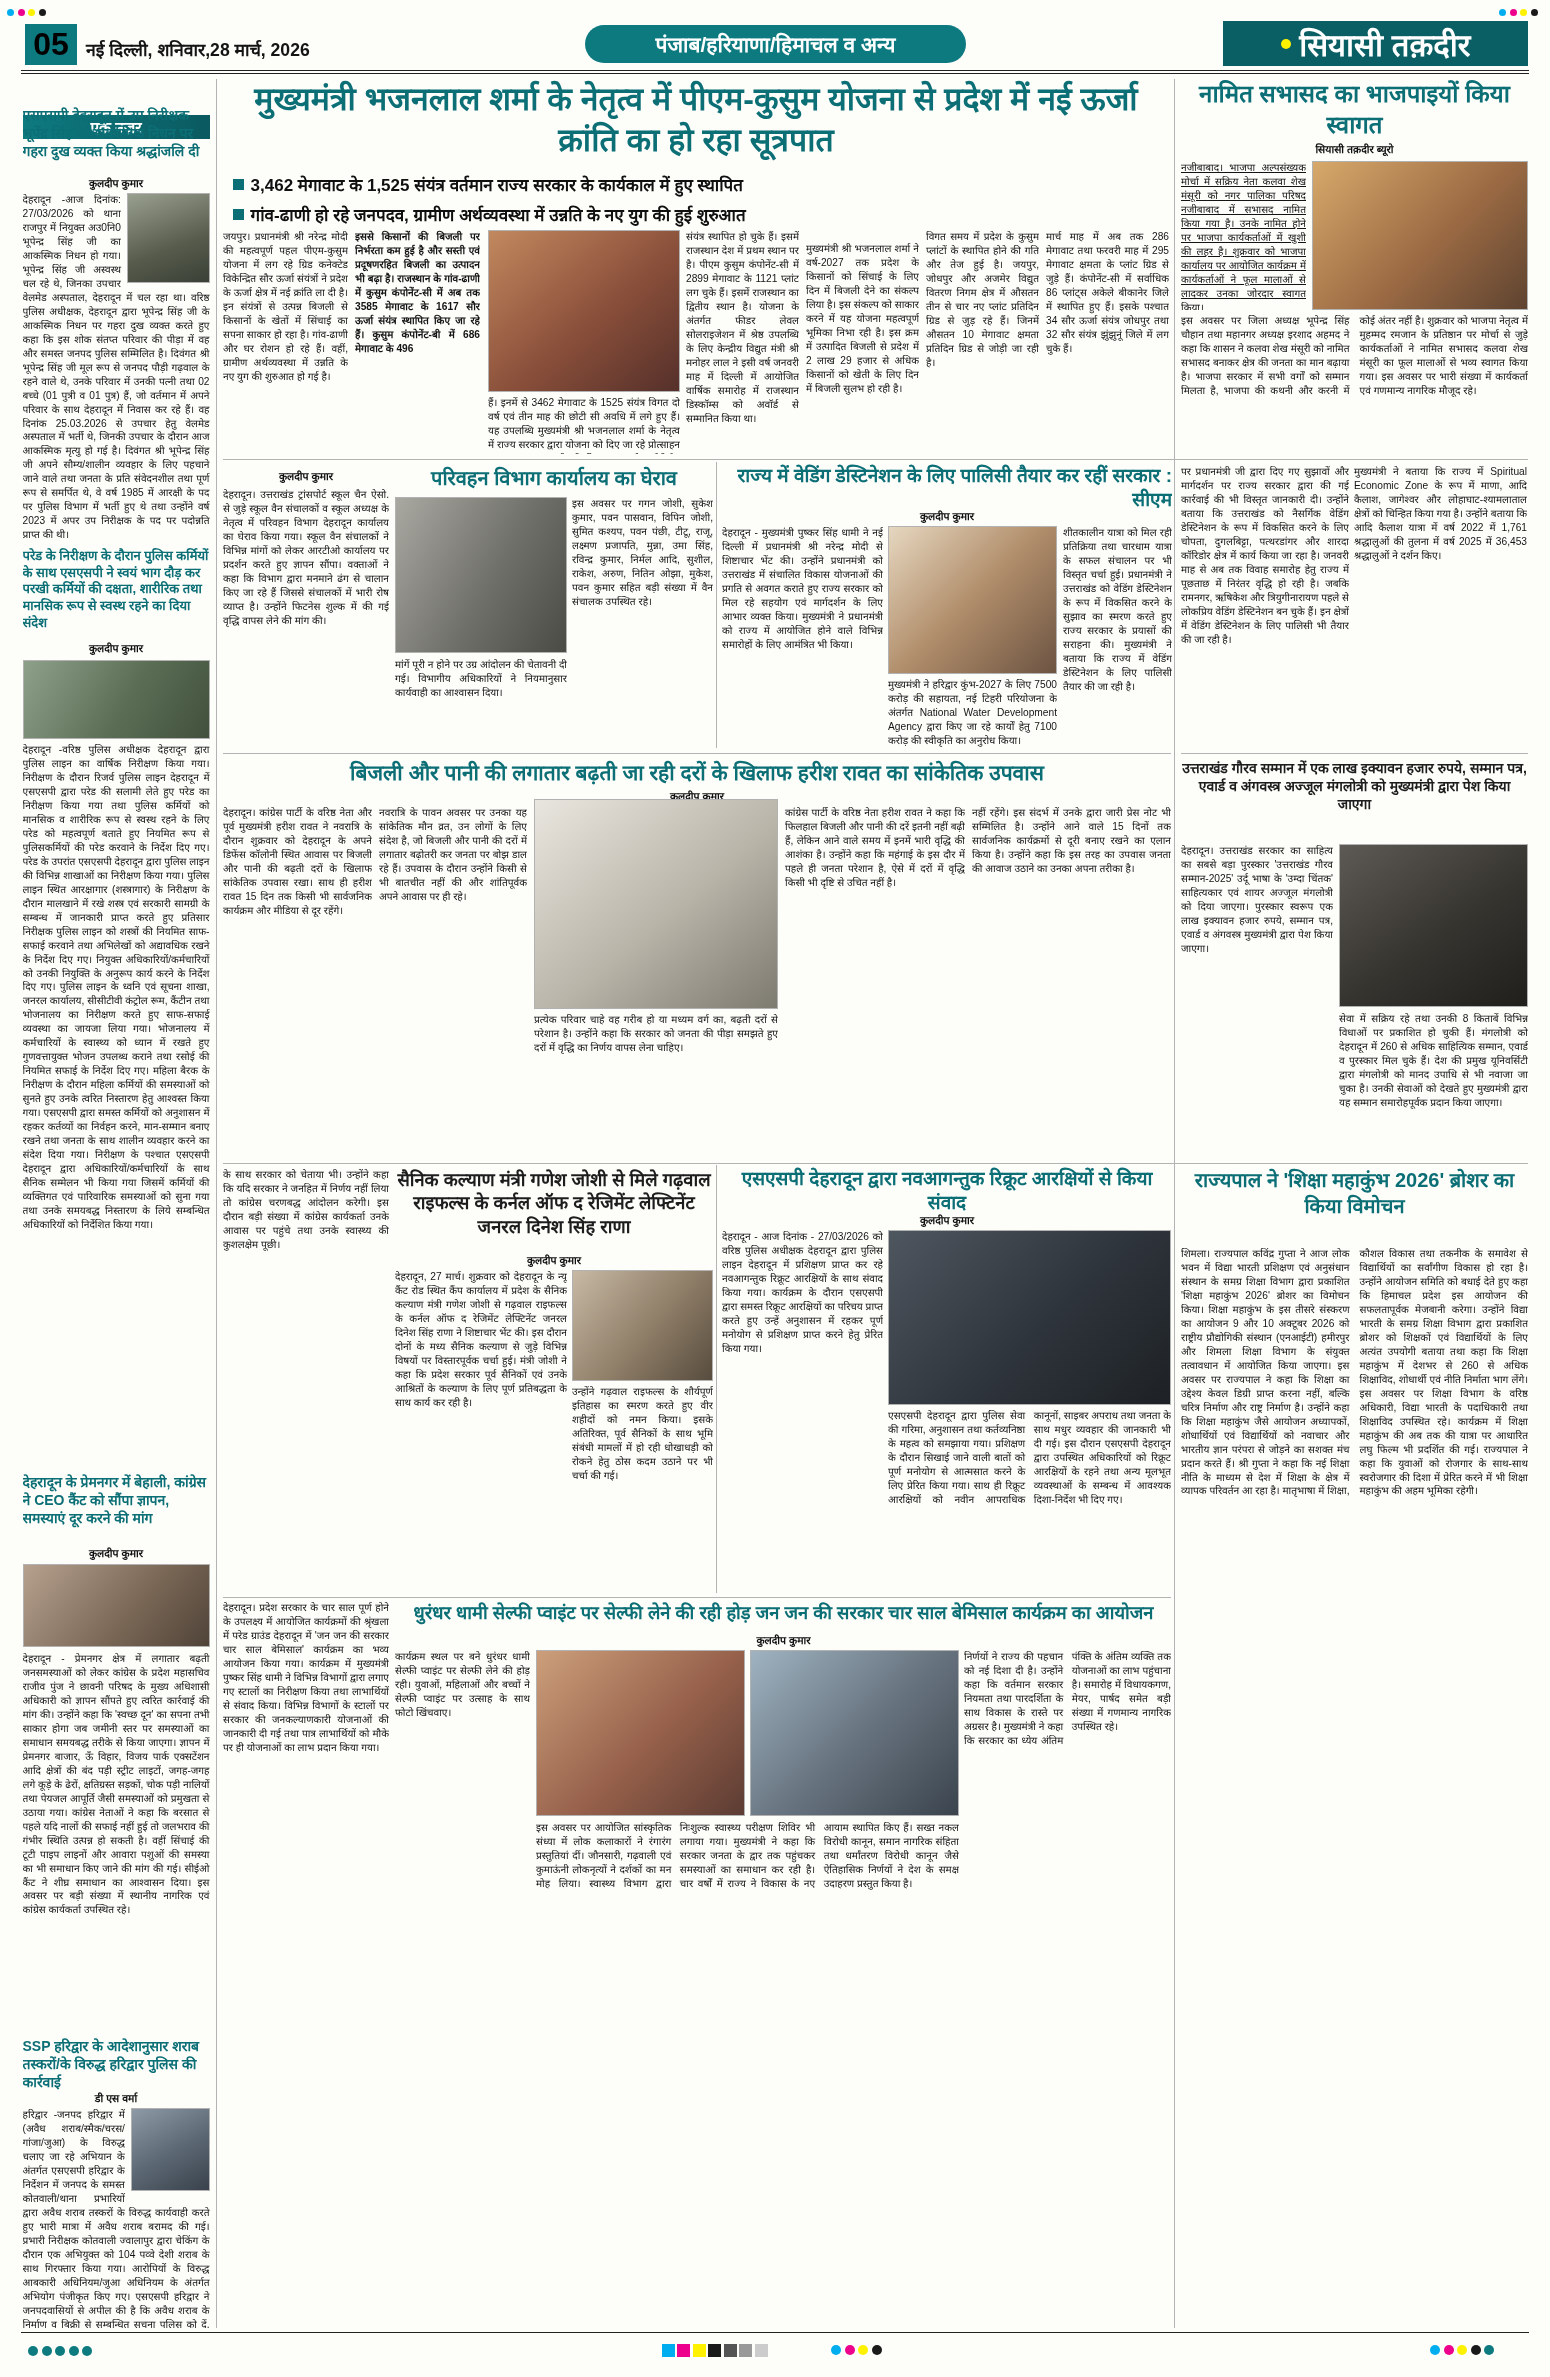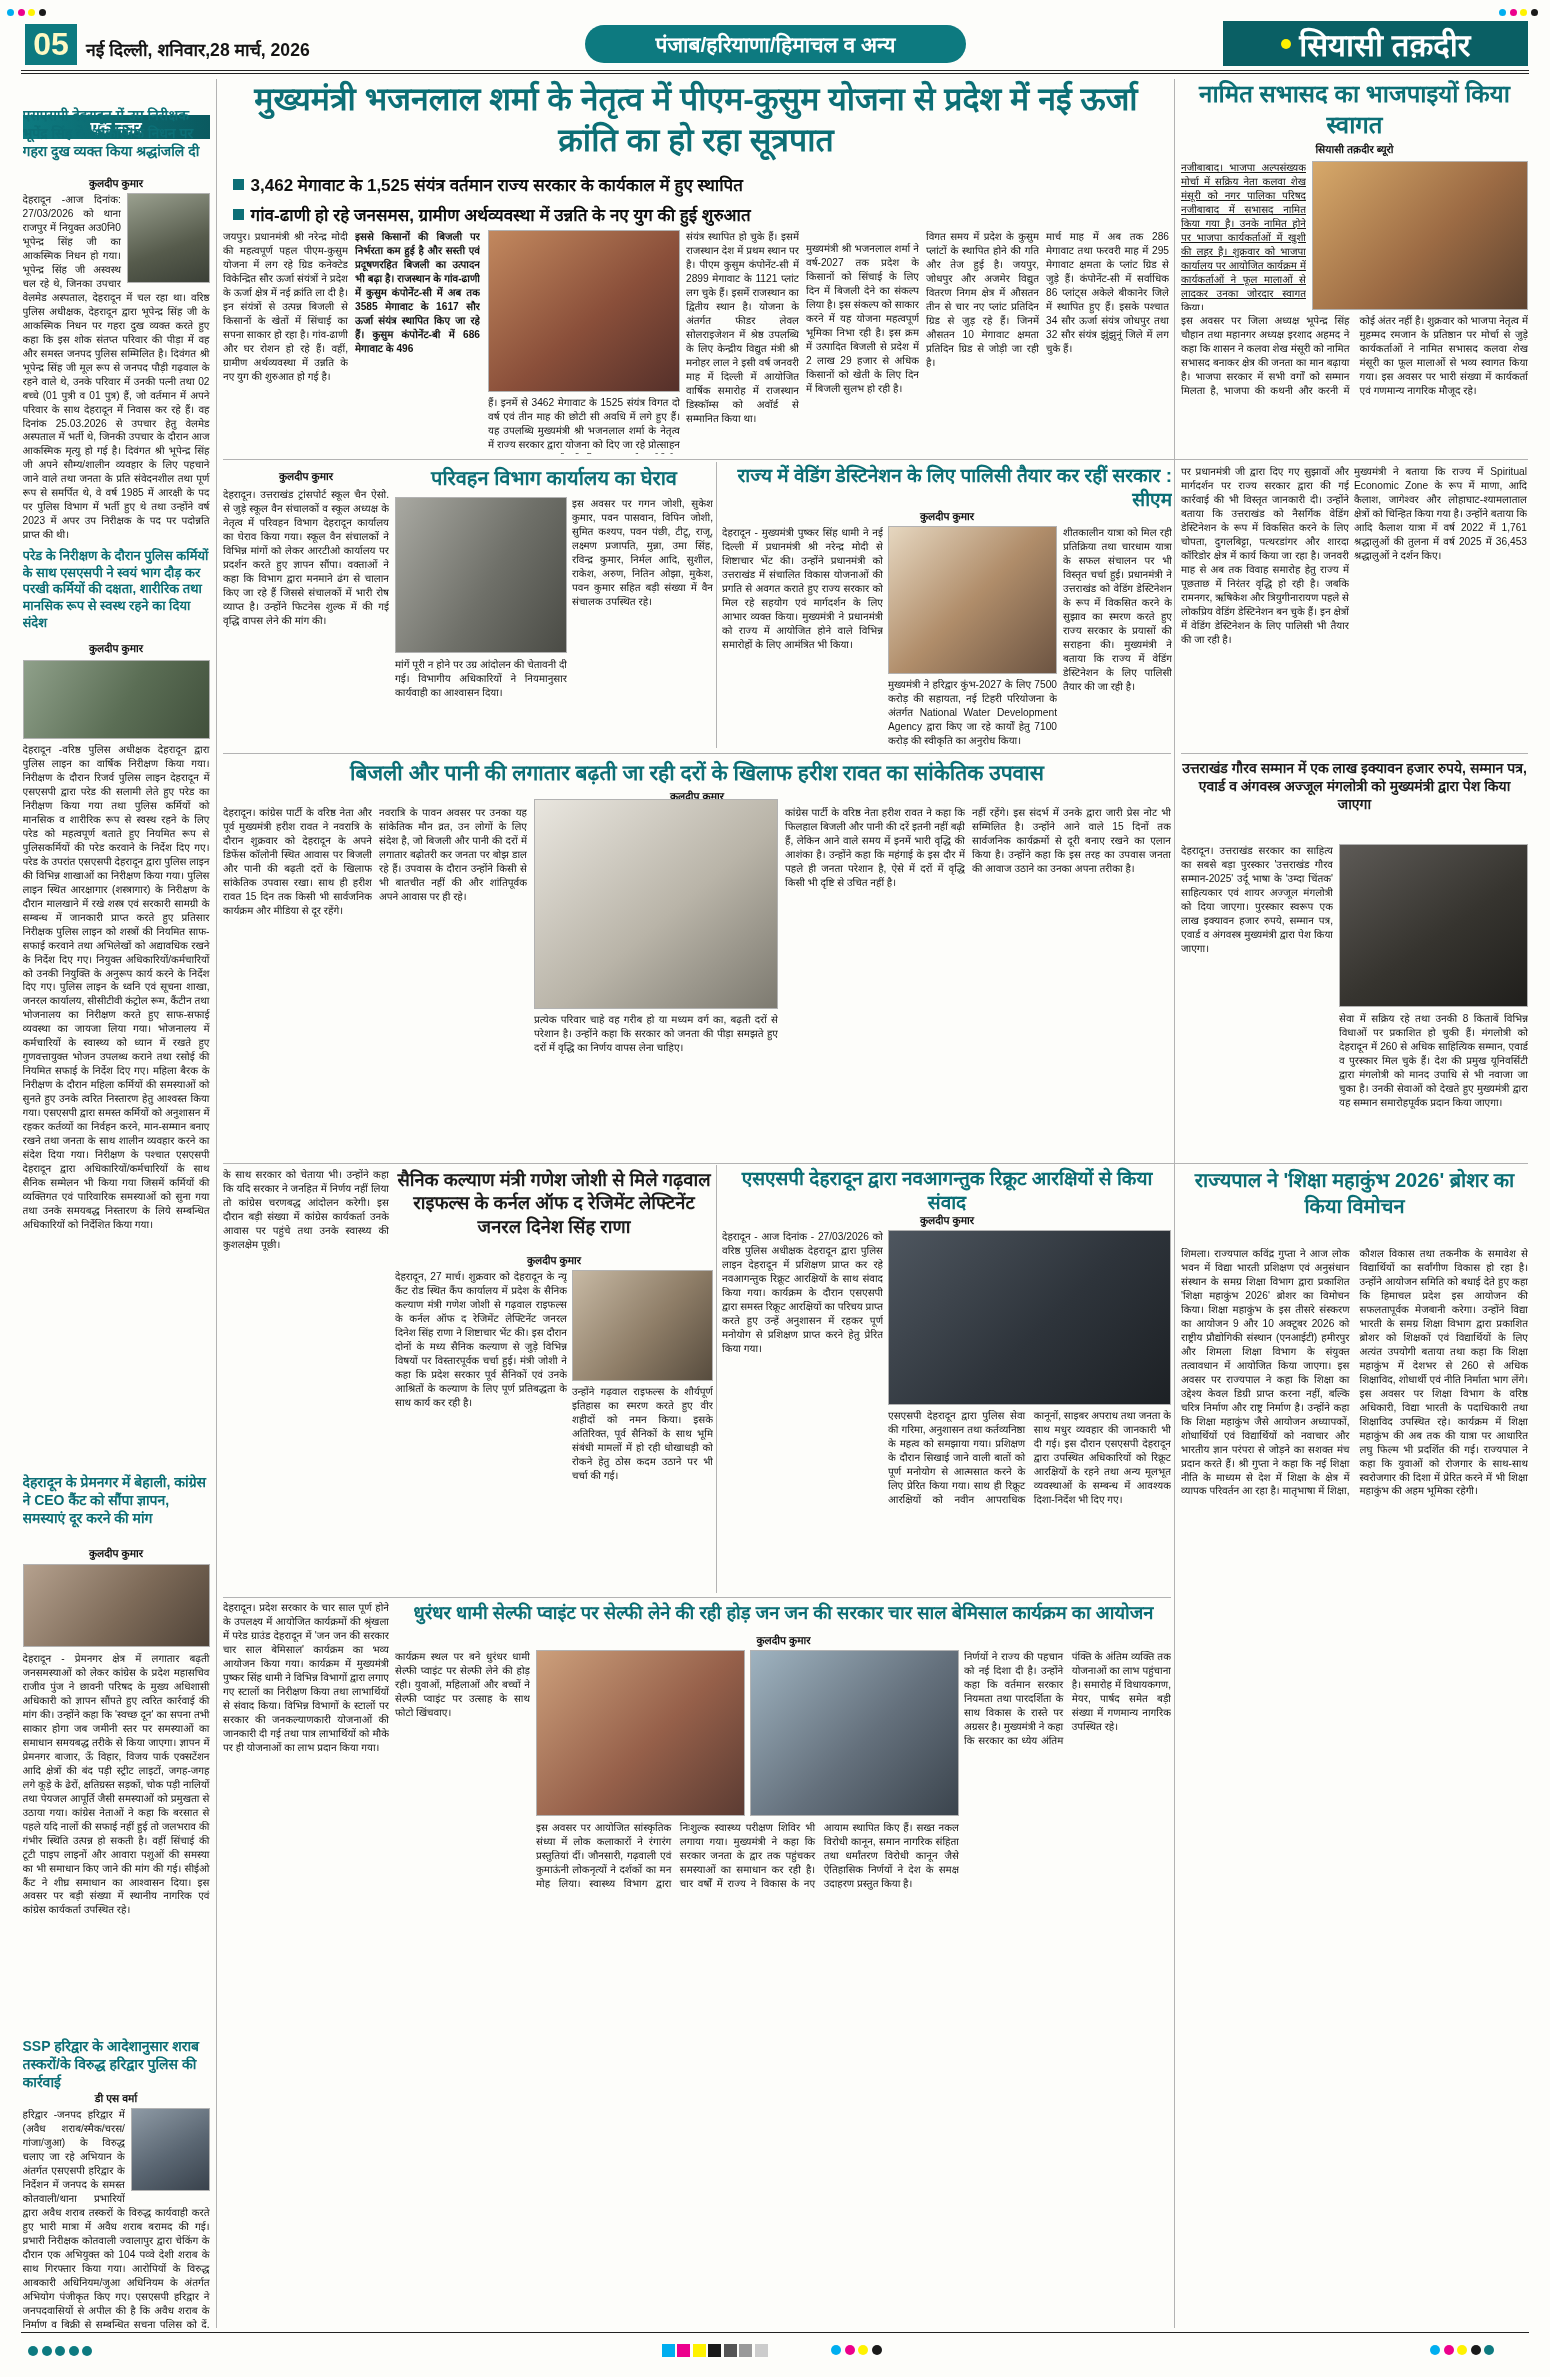--- a/index.html
+++ b/index.html
@@ -11,21 +11,21 @@
   .hl.black{color:#1d1d1d;}
   .byline{font-weight:700;text-align:center;font-size:10.6px;overflow:hidden;color:#101010;}
   .photo{border:0.7px solid #b2b2b2;box-sizing:border-box;}
   .vr{width:0.7px;background:#b3b3b3;}
   .hrule{height:0.7px;background:#b3b3b3;}
   .tealbar{background:linear-gradient(90deg,#0d7a80,#0a5a60);color:#fff;font-weight:700;
            display:flex;align-items:center;justify-content:center;}
   .pill{background:#0d7a80;color:#fff;font-weight:700;border-radius:21px;
         display:flex;align-items:center;justify-content:center;}
   .mast{background:#0a5f64;color:#fff;font-weight:700;display:flex;align-items:center;justify-content:center;}
-  .pnum{background:#0d7a80;color:#fef9c3;font-weight:700;display:flex;align-items:center;justify-content:center;}
+  .pnum{background:#0d7a80;color:#000000;font-weight:700;display:flex;align-items:center;justify-content:center;}
   .dot{border-radius:50%;display:inline-block;margin-right:3.5px;}
   .sw{display:inline-block;margin-right:2.8px;}
   .c-c{background:#00aeef}.c-m{background:#ec008c}.c-y{background:#fff200}.c-k{background:#1a1a1a}
   .c-g1{background:#555}.c-g2{background:#999}.c-g3{background:#ccc}.c-t{background:#0d7a80}
   .bullet-row{display:flex;align-items:center;gap:7px;font-weight:700;font-size:17px;color:#101010;}
   .bullet-sq{width:10.6px;height:10.6px;background:#0c6f76;flex:0 0 auto;}
   .floatimg{float:right;margin:0 0 4.2px 5.6px;}
 </style>
 </head>
 <body>
@@ -80,21 +80,21 @@
     <span>हरिद्वार -जनपद हरिद्वार में (अवैध शराब/स्मैक/चरस/गांजा/जुआ) के विरुद्ध चलाए जा रहे अभियान के अंतर्गत एसएसपी हरिद्वार के निर्देशन में जनपद के समस्त कोतवाली/थाना प्रभारियों द्वारा अवैध शराब तस्करों के विरुद्ध कार्यवाही करते हुए भारी मात्रा में अवैध शराब बरामद की गई। प्रभारी निरीक्षक कोतवाली ज्वालापुर द्वारा चेकिंग के दौरान एक अभियुक्त को 104 पव्वे देशी शराब के साथ गिरफ्तार किया गया। आरोपियों के विरुद्ध आबकारी अधिनियम/जुआ अधिनियम के अंतर्गत अभियोग पंजीकृत किए गए। एसएसपी हरिद्वार ने जनपदवासियों से अपील की है कि अवैध शराब के निर्माण व बिक्री से सम्बन्धित सूचना पुलिस को दें, सूचना देने वाले का नाम गोपनीय रखा जाएगा।</span>
   </div>
 
   <div class="b hl" style="left:223px;top:79px;width:946px;height:86px;font-size:32px;text-align:center;">मुख्यमंत्री भजनलाल शर्मा के नेतृत्व में पीएम-कुसुम योजना से प्रदेश में नई ऊर्जा क्रांति का हो रहा सूत्रपात</div>
   <div class="b bullet-row" style="left:233px;top:173px;width:930px;">
     <span class="bullet-sq"></span>
     <span>3,462 मेगावाट के 1,525 संयंत्र वर्तमान राज्य सरकार के कार्यकाल में हुए स्थापित</span>
   </div>
   <div class="b bullet-row" style="left:233px;top:203px;width:930px;">
     <span class="bullet-sq"></span>
-    <span>गांव-ढाणी हो रहे जनसमस, ग्रामीण अर्थव्यवस्था में उन्नति के नए युग की हुई शुरुआत</span>
+    <span>गांव-ढाणी हो रहे जनपदव, ग्रामीण अर्थव्यवस्था में उन्नति के नए युग की हुई शुरुआत</span>
   </div>
   <div class="b j" style="left:223px;top:230px;width:125px;height:224px;">जयपुर। प्रधानमंत्री श्री नरेन्द्र मोदी की महत्वपूर्ण पहल पीएम-कुसुम योजना में लग रहे ग्रिड कनेक्टेड विकेन्द्रित सौर ऊर्जा संयंत्रों ने प्रदेश के ऊर्जा क्षेत्र में नई क्रांति ला दी है। इन संयंत्रों से उत्पन्न बिजली से किसानों के खेतों में सिंचाई का सपना साकार हो रहा है। गांव-ढाणी और घर रोशन हो रहे हैं। वहीं, ग्रामीण अर्थव्यवस्था में उन्नति के नए युग की शुरुआत हो गई है।</div>
   <div class="b j" style="left:355px;top:230px;width:125px;height:224px;font-weight:bold;">इससे किसानों की बिजली पर निर्भरता कम हुई है और सस्ती एवं प्रदूषणरहित बिजली का उत्पादन भी बढ़ा है। राजस्थान के गांव-ढाणी में कुसुम कंपोनेंट-सी में अब तक 3585 मेगावाट के 1617 सौर ऊर्जा संयंत्र स्थापित किए जा रहे हैं। कुसुम कंपोनेंट-बी में 686 मेगावाट के 496</div>
   <div class="b photo" style="left:488px;top:230px;width:192px;height:162px;background:linear-gradient(140deg,#c2885e,#8a4f3a 55%,#55302a);"></div>
   <div class="b j" style="left:488px;top:396px;width:192px;height:58px;">हैं। इनमें से 3462 मेगावाट के 1525 संयंत्र विगत दो वर्ष एवं तीन माह की छोटी सी अवधि में लगे हुए हैं। यह उपलब्धि मुख्यमंत्री श्री भजनलाल शर्मा के नेतृत्व में राज्य सरकार द्वारा योजना को दिए जा रहे प्रोत्साहन तथा व्यापक जनभागीदारी की सफलता को दर्शाती है।</div>
   <div class="b j" style="left:686px;top:230px;width:113px;height:224px;">संयंत्र स्थापित हो चुके हैं। इसमें राजस्थान देश में प्रथम स्थान पर है। पीएम कुसुम कंपोनेंट-सी में 2899 मेगावाट के 1121 प्लांट लग चुके हैं। इसमें राजस्थान का द्वितीय स्थान है। योजना के अंतर्गत फीडर लेवल सोलराइजेशन में श्रेष्ठ उपलब्धि के लिए केन्द्रीय विद्युत मंत्री श्री मनोहर लाल ने इसी वर्ष जनवरी माह में दिल्ली में आयोजित वार्षिक समारोह में राजस्थान डिस्कॉम्स को अवॉर्ड से सम्मानित किया था।</div>
   <div class="b j" style="left:806px;top:230px;width:113px;height:224px;margin-top:12px;">मुख्यमंत्री श्री भजनलाल शर्मा ने वर्ष-2027 तक प्रदेश के किसानों को सिंचाई के लिए दिन में बिजली देने का संकल्प लिया है। इस संकल्प को साकार करने में यह योजना महत्वपूर्ण भूमिका निभा रही है। इस क्रम में उत्पादित बिजली से प्रदेश में 2 लाख 29 हजार से अधिक किसानों को खेती के लिए दिन में बिजली सुलभ हो रही है।</div>
   <div class="b j" style="left:926px;top:230px;width:113px;height:224px;">विगत समय में प्रदेश के कुसुम प्लांटों के स्थापित होने की गति और तेज हुई है। जयपुर, जोधपुर और अजमेर विद्युत वितरण निगम क्षेत्र में औसतन तीन से चार नए प्लांट प्रतिदिन ग्रिड से जुड़ रहे हैं। जिनमें औसतन 10 मेगावाट क्षमता प्रतिदिन ग्रिड से जोड़ी जा रही है।</div>
   <div class="b j" style="left:1046px;top:230px;width:123px;height:224px;">मार्च माह में अब तक 286 मेगावाट तथा फरवरी माह में 295 मेगावाट क्षमता के प्लांट ग्रिड से जुड़े हैं। कंपोनेंट-सी में सर्वाधिक 86 प्लांट्स अकेले बीकानेर जिले में स्थापित हुए हैं। इसके पश्चात 34 सौर ऊर्जा संयंत्र जोधपुर तथा 32 सौर संयंत्र झुंझुनूं जिले में लग चुके हैं।</div>
 

